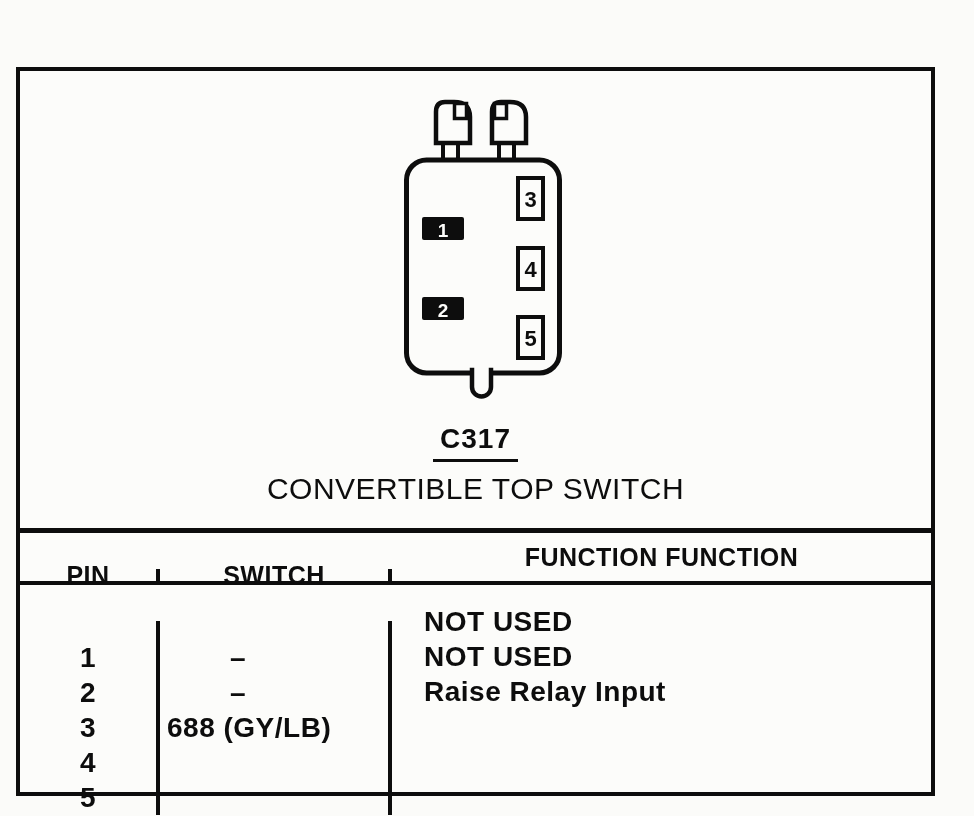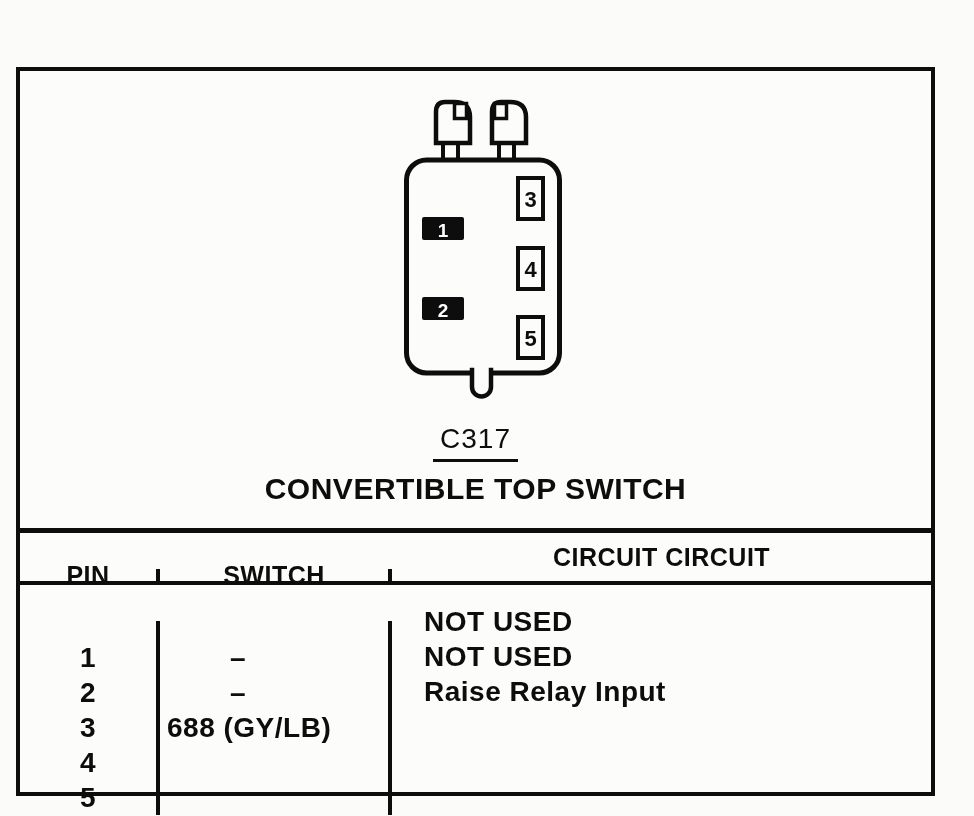--- a/index.html
+++ b/index.html
@@ -36,34 +36,34 @@
   .connector-id-wrap {
     position: absolute;
     top: 352px;
     left: 0;
     width: 911px;
     text-align: center;
   }
   .connector-id {
     display: inline-block;
     font-size: 28px;
-    font-weight: 400;
+    font-weight: 700;
     letter-spacing: 1px;
     border-bottom: 3px solid #0d0d0d;
     padding: 0 7px 4px 7px;
     text-align: center;
   }
   .connector-title {
     position: absolute;
     top: 401px;
     left: 0;
     width: 911px;
     text-align: center;
     font-size: 30px;
-    font-weight: 700;
+    font-weight: 400;
     letter-spacing: 0.5px;
   }
   .pin-table {
     position: absolute;
     left: 0;
     right: 0;
     top: 457px;
     bottom: 0;
     border-top: 5px solid #0d0d0d;
     display: grid;
@@ -141,21 +141,21 @@
     <div class="connector-id-wrap">
       <span class="connector-id">C317</span>
     </div>
 
     <div class="connector-title">CONVERTIBLE TOP SWITCH</div>
 
     <div class="pin-table">
 
       <div class="th col-sep">PIN</div>
       <div class="th col-sep">SWITCH</div>
-      <div class="th">CIRCUIT CIRCUIT</div>
+      <div class="th">FUNCTION FUNCTION</div>
 
       <div class="tcol pin-col col-sep">
         <div class="tline">1</div>
         <div class="tline">2</div>
         <div class="tline">3</div>
         <div class="tline">4</div>
         <div class="tline">5</div>
       </div>
 
       <div class="tcol circ-col col-sep">

